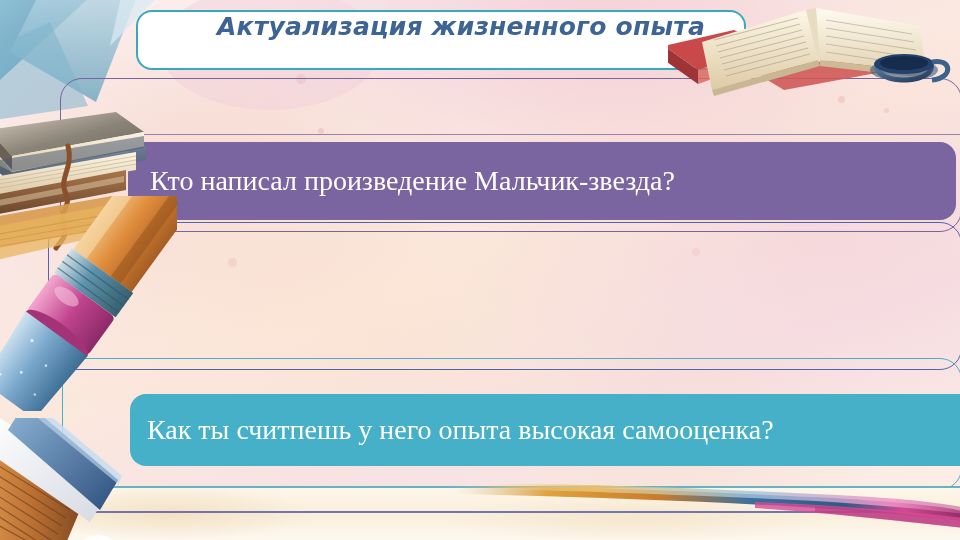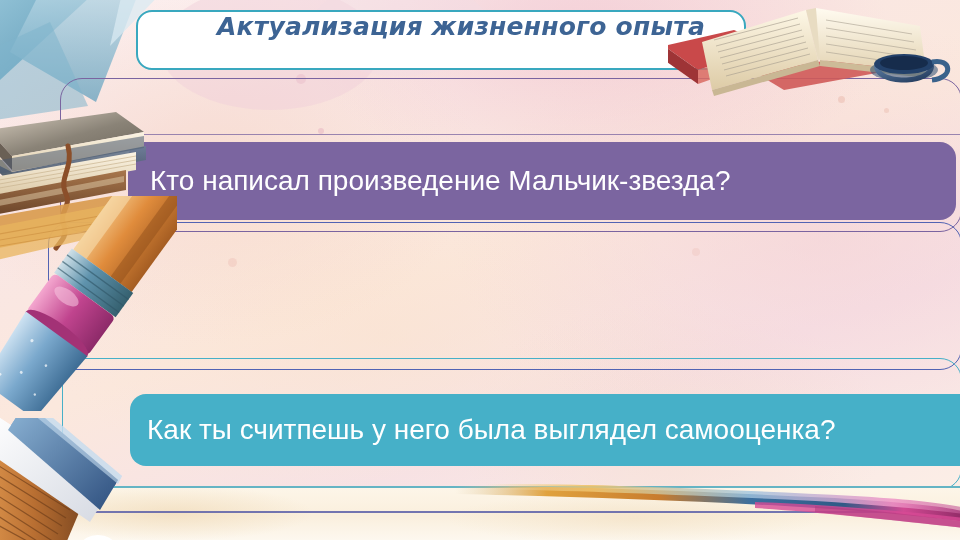--- a/index.html
+++ b/index.html
@@ -112,21 +112,21 @@
 
   
   .qbar {
     position: absolute;
     display: flex;
     align-items: center;
     border-radius: 16px;
     box-sizing: border-box;
   }
   .qbar span {
-    font-family: Liberation Sans, sans-serif;
+    font-family: Liberation Serif, serif;
     font-weight: 400;
     color: #ffffff;
     white-space: nowrap;
   }
   .q1 {
     left: 128px; top: 142px; width: 828px; height: 78px;
     background: #7b65a0;
     padding-left: 22px;
   }
   .q1 span { font-size: 28px; }
@@ -204,21 +204,21 @@
   <div class="frame frame-c"></div>
 
   <div class="title-box">
     <div class="title-text">Актуализация жизненного опыта</div>
   </div>
 
   <div class="qbar q1">
     <span>Кто написал произведение Мальчик-звезда?</span>
   </div>
   <div class="qbar q3">
-    <span>Как ты считпешь у него была выглядел самооценка?</span>
+    <span>Как ты считпешь у него опыта высокая самооценка?</span>
   </div>
 
   <svg class="art art-books-left" viewBox="0 0 190 180" preserveAspectRatio="none">
     <defs>
       <linearGradient id="bkTop" x1="0" y1="0" x2="1" y2="1">
         <stop offset="0%" stop-color="#d9cfc0"></stop>
         <stop offset="55%" stop-color="#8a8377"></stop>
         <stop offset="100%" stop-color="#6e675c"></stop>
       </linearGradient>
       <linearGradient id="pgA" x1="0" y1="0" x2="0" y2="1">

